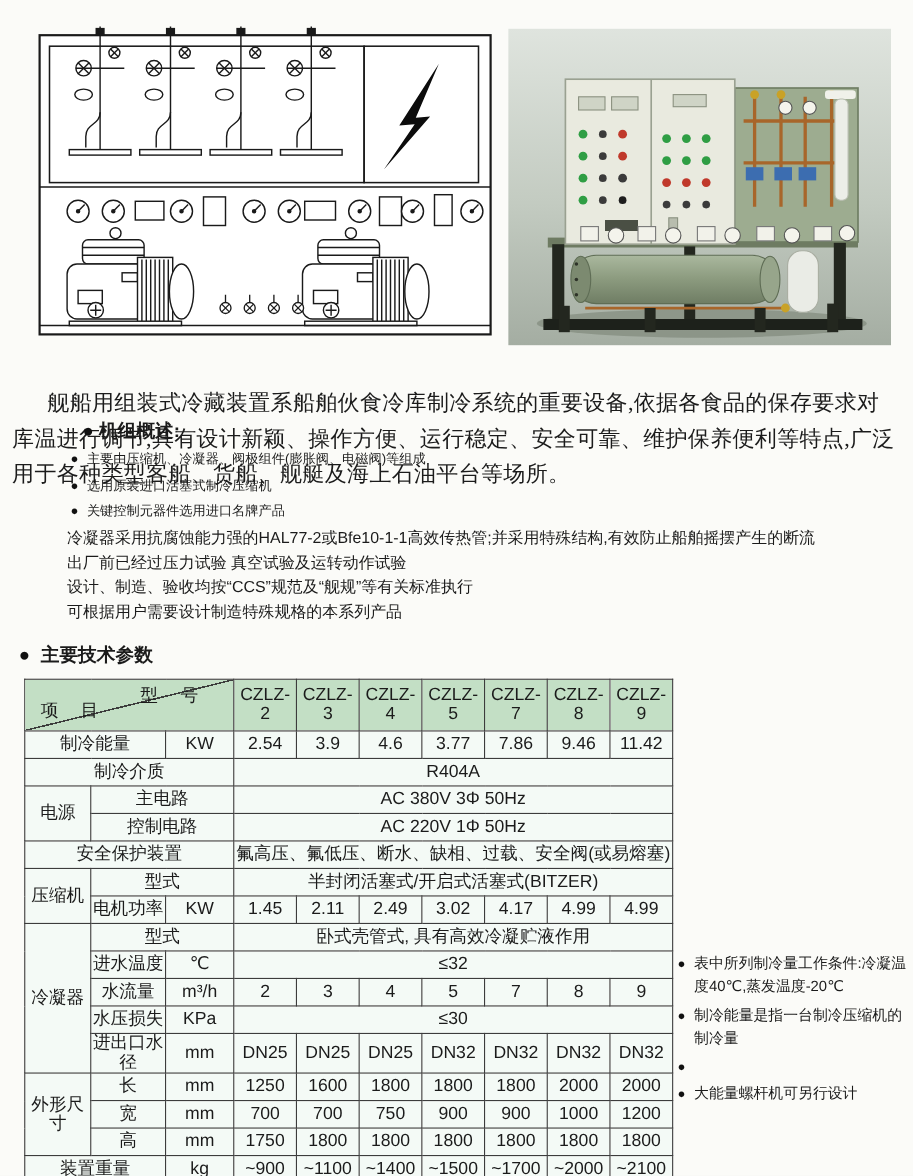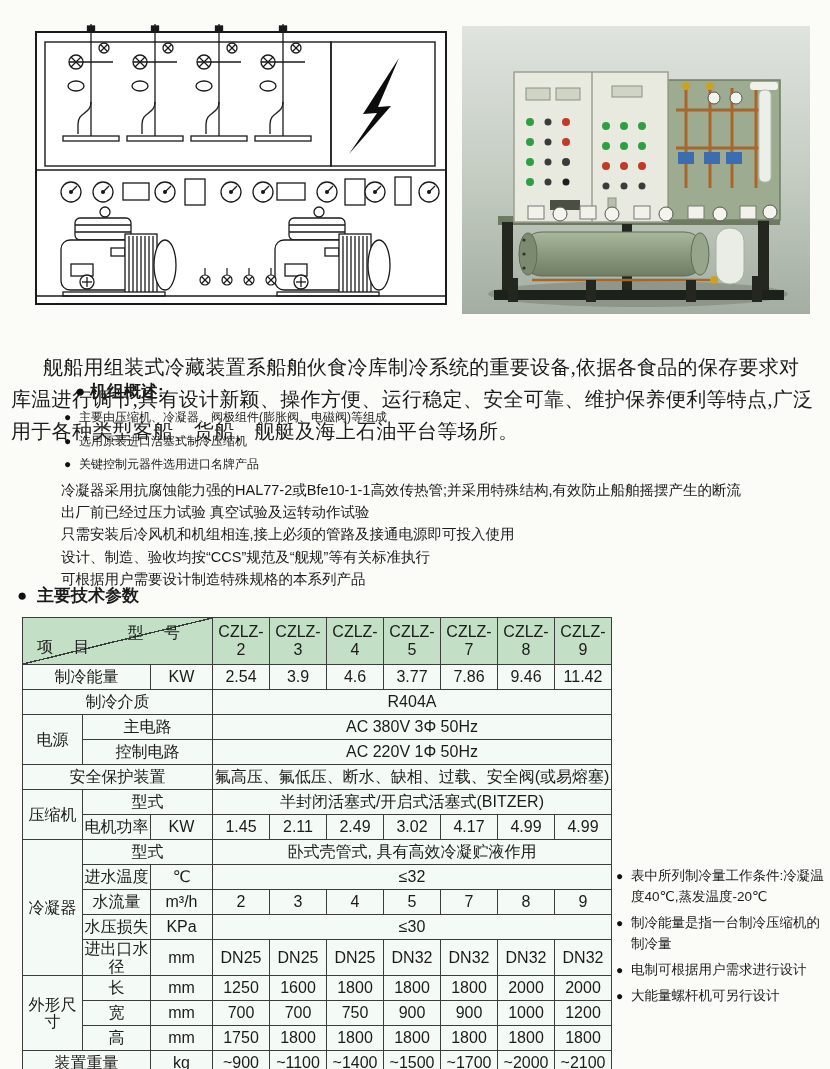--- a/index.html
+++ b/index.html
@@ -257,21 +257,20 @@
   <div class="overview">
     <div class="ov-heading"><span class="bullet-dot">●</span><span>机组概述:</span></div>
     <div class="ov-bullets">
       <div class="ov-bullet"><span class="bullet-dot">●</span><span>主要由压缩机、冷凝器、阀极组件(膨胀阀、电磁阀)等组成</span></div>
       <div class="ov-bullet"><span class="bullet-dot">●</span><span>选用原装进口活塞式制冷压缩机</span></div>
       <div class="ov-bullet"><span class="bullet-dot">●</span><span>关键控制元器件选用进口名牌产品</span></div>
     </div>
     <div class="ov-lines">
       <div class="ov-line first">冷凝器采用抗腐蚀能力强的HAL77-2或Bfe10-1-1高效传热管;并采用特殊结构,有效防止船舶摇摆产生的断流</div>
       <div class="ov-line">出厂前已经过压力试验 真空试验及运转动作试验</div>
-      <div class="ov-line">只需安装后冷风机和机组相连,接上必须的管路及接通电源即可投入使用</div>
       <div class="ov-line">设计、制造、验收均按“CCS”规范及“舰规”等有关标准执行</div>
       <div class="ov-line">可根据用户需要设计制造特殊规格的本系列产品</div>
     </div>
   </div>
 
   <div class="params-heading"><span class="bullet-dot">●</span><span>主要技术参数</span></div>
 
   <table class="spec-table">
     <colgroup>
       <col style="width:60px">
@@ -433,21 +432,20 @@
     <div class="note">
         <span class="bullet-dot">●</span>
         <span>表中所列制冷量工作条件:冷凝温度40℃,蒸发温度-20℃</span>
       </div>
     <div class="note">
         <span class="bullet-dot">●</span>
         <span>制冷能量是指一台制冷压缩机的制冷量</span>
       </div>
     <div class="note">
         <span class="bullet-dot">●</span>
-        <span>电制可根据用户需求进行设计</span>
       </div>
     <div class="note">
         <span class="bullet-dot">●</span>
         <span>大能量螺杆机可另行设计</span>
       </div>
   </div>
 
 </div>
 
 </body></html>

